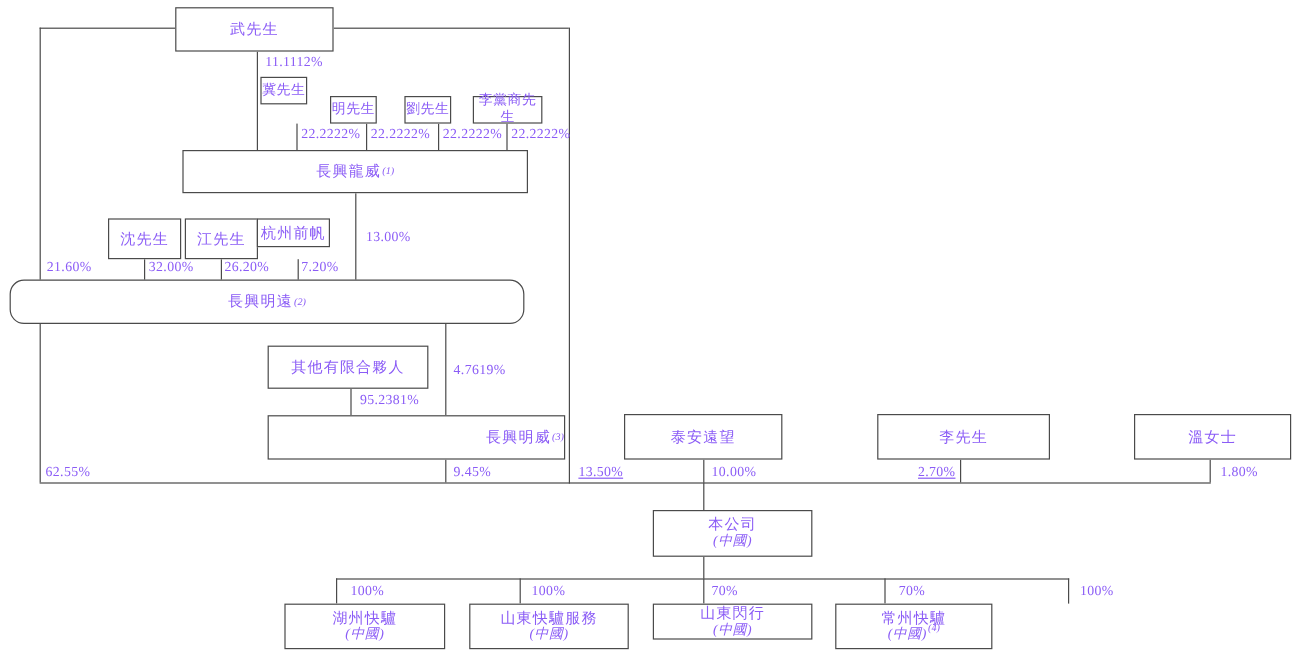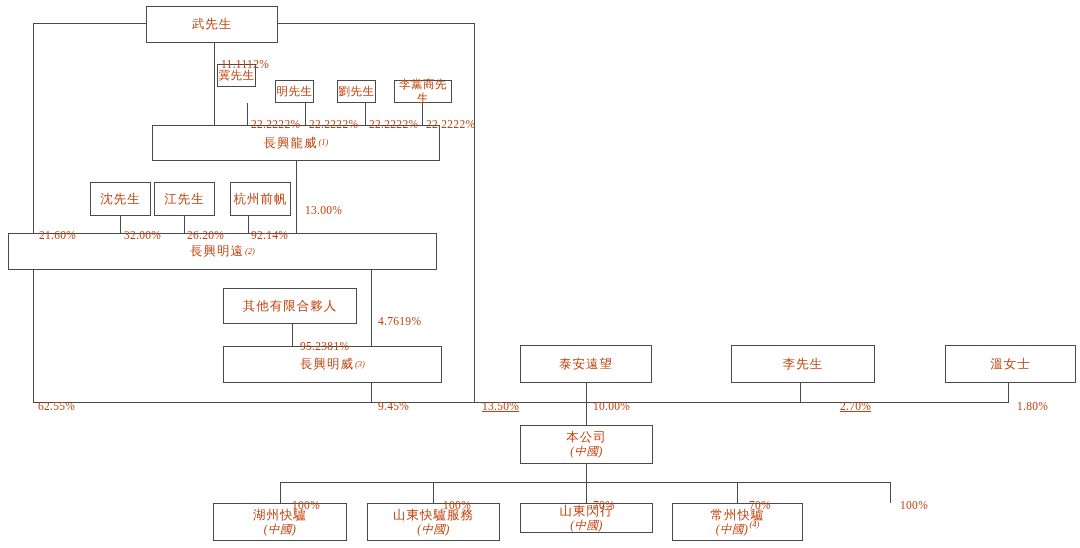--- a/index.html
+++ b/index.html
@@ -1,31 +1,31 @@
 <!DOCTYPE html>
 <html><head>
 <meta charset="utf-8">
 <style>
   html,body{margin:0;padding:0;background:#fff;}
   .canvas{
     position:relative;width:1080px;height:548px;background:#ffffff;overflow:hidden;
-    font-family:"Liberation Serif","DejaVu Serif",serif;color:#c2410c;
+    font-family:"Liberation Serif","DejaVu Serif",serif;color:#8b5cf6;
   }
   .node{
     position:absolute;box-sizing:border-box;border:1px solid #4a4a4a;background:#fff;
     display:flex;align-items:center;justify-content:center;text-align:center;
     font-size:12.5px;letter-spacing:1px;line-height:1.2;
   }
   .node.small{font-size:11.5px;letter-spacing:0.5px;}
-  .node.two-line{flex-direction:column;padding:2px 0;}
+  .node.two-line{flex-direction:column;padding:2px 0;margin-left:24px;}
   .juris{font-style:italic;font-size:11.5px;letter-spacing:0.5px;}
   sup.note{font-style:italic;font-size:8.5px;letter-spacing:0;line-height:0;position:relative;top:-1px;margin-left:1px;}
   .vline{position:absolute;width:1px;background:#4a4a4a;}
   .hline{position:absolute;height:1px;background:#4a4a4a;}
-  .pct{position:absolute;font-size:11.5px;letter-spacing:0.3px;white-space:nowrap;margin-top:12px;}
+  .pct{position:absolute;font-size:11.5px;letter-spacing:0.3px;white-space:nowrap;}
 </style>
 </head>
 <body>
 
 <div class="canvas">
 
   <div class="hline" style="left:33px;top:23px;width:113px;"></div>
   <div class="vline" style="left:33px;top:23px;height:210px;"></div>
   <div class="hline" style="left:278px;top:23px;width:196px;"></div>
   <div class="vline" style="left:474px;top:23px;height:380px;"></div>
@@ -73,31 +73,31 @@
   <div class="node" style="left:152px;top:125px;width:288px;height:36px;">
     <span>長興龍威</span>
       <sup class="note">(1)</sup>
   </div>
   <div class="node" style="left:90px;top:182px;width:61px;height:34px;">
     <span>沈先生</span>
   </div>
   <div class="node" style="left:154px;top:182px;width:61px;height:34px;">
     <span>江先生</span>
   </div>
-  <div class="node" style="left:230px;top:182px;width:61px;height:34px;">
+  <div class="node" style="left:214px;top:182px;width:61px;height:24px;">
     <span>杭州前帆</span>
   </div>
-  <div class="node" style="left:8px;top:233px;width:429px;height:37px;">
+  <div class="node" style="left:8px;top:233px;width:429px;height:37px;border-radius:12px;">
     <span>長興明遠</span>
       <sup class="note">(2)</sup>
   </div>
   <div class="node" style="left:223px;top:288px;width:134px;height:36px;">
     <span>其他有限合夥人</span>
   </div>
-  <div class="node" style="left:223px;top:346px;width:219px;height:37px;">
+  <div class="node" style="left:223px;top:346px;width:248px;height:37px;justify-content:flex-end;">
     <span>長興明威</span>
       <sup class="note">(3)</sup>
   </div>
   <div class="node" style="left:731px;top:345px;width:144px;height:38px;">
     <span>李先生</span>
   </div>
   <div class="node" style="left:520px;top:345px;width:132px;height:38px;">
     <span>泰安遠望</span>
   </div>
   <div class="node" style="left:945px;top:345px;width:131px;height:38px;">
@@ -125,29 +125,29 @@
   </div>
 
   <div class="pct" style="left:221px;top:46px;">11.1112%</div>
   <div class="pct" style="left:251px;top:106px;">22.2222%</div>
   <div class="pct" style="left:309px;top:106px;">22.2222%</div>
   <div class="pct" style="left:369px;top:106px;">22.2222%</div>
   <div class="pct" style="left:426px;top:106px;">22.2222%</div>
   <div class="pct" style="left:39px;top:217px;">21.60%</div>
   <div class="pct" style="left:124px;top:217px;">32.00%</div>
   <div class="pct" style="left:187px;top:217px;">26.20%</div>
-  <div class="pct" style="left:251px;top:217px;">92.14%</div>
+  <div class="pct" style="left:251px;top:217px;">7.20%</div>
   <div class="pct" style="left:305px;top:192px;">13.00%</div>
   <div class="pct" style="left:300px;top:328px;">95.2381%</div>
   <div class="pct" style="left:378px;top:303px;">4.7619%</div>
   <div class="pct" style="left:38px;top:388px;">62.55%</div>
   <div class="pct" style="left:378px;top:388px;">9.45%</div>
   <div class="pct" style="left:482px;top:388px;text-decoration:underline;">13.50%</div>
   <div class="pct" style="left:593px;top:388px;">10.00%</div>
-  <div class="pct" style="left:840px;top:388px;text-decoration:underline;">2.70%</div>
+  <div class="pct" style="left:765px;top:388px;text-decoration:underline;">2.70%</div>
   <div class="pct" style="left:1017px;top:388px;">1.80%</div>
   <div class="pct" style="left:292px;top:487px;">100%</div>
   <div class="pct" style="left:443px;top:487px;">100%</div>
   <div class="pct" style="left:593px;top:487px;">70%</div>
   <div class="pct" style="left:749px;top:487px;">70%</div>
   <div class="pct" style="left:900px;top:487px;">100%</div>
 
 </div>
 
 </body></html>

